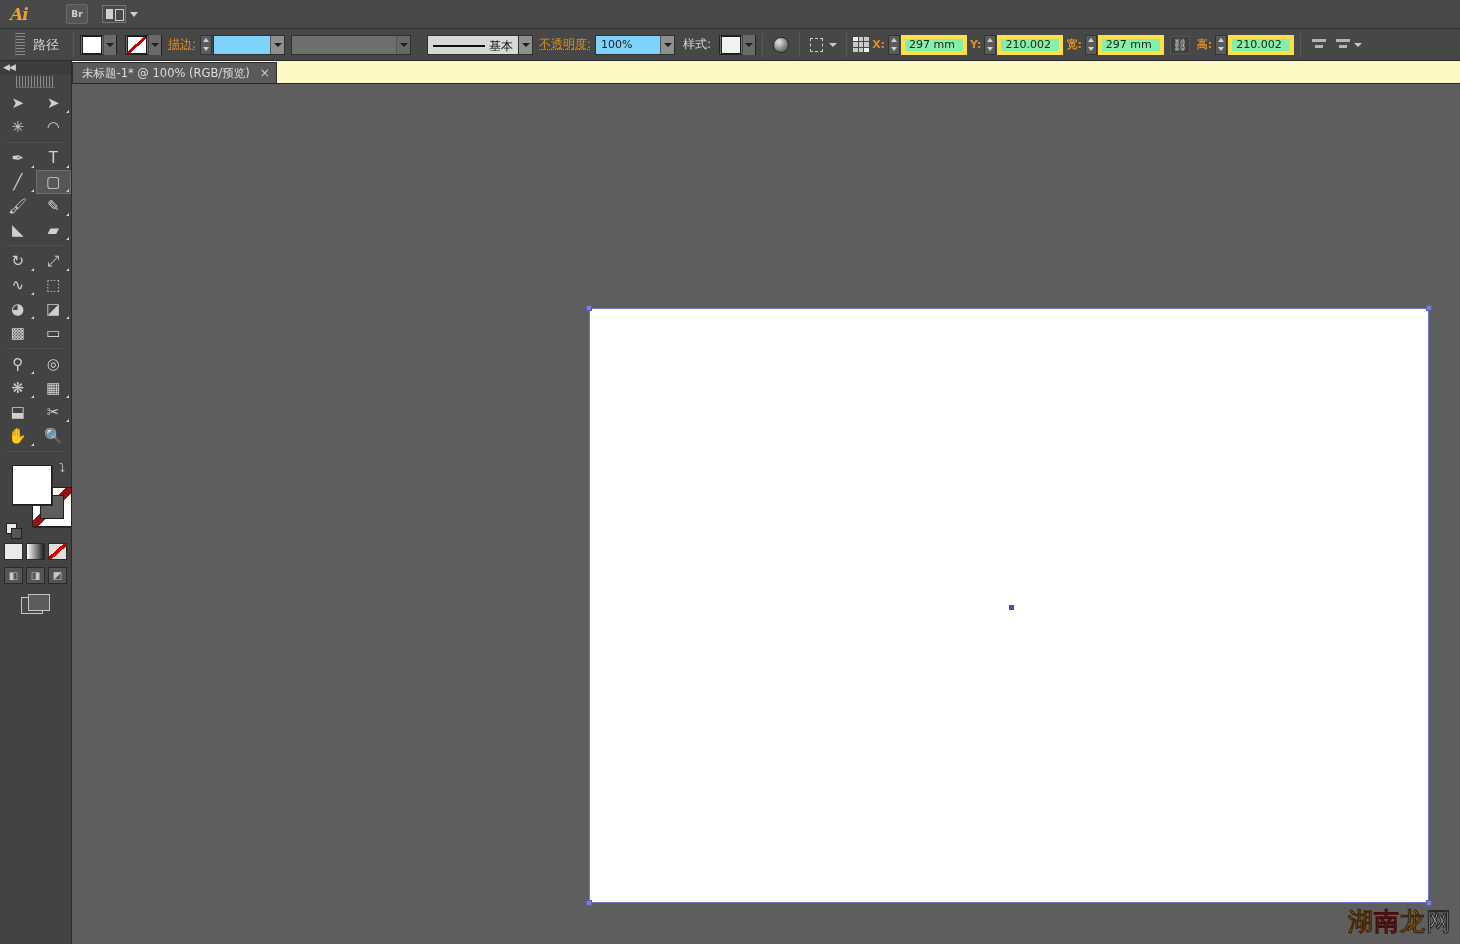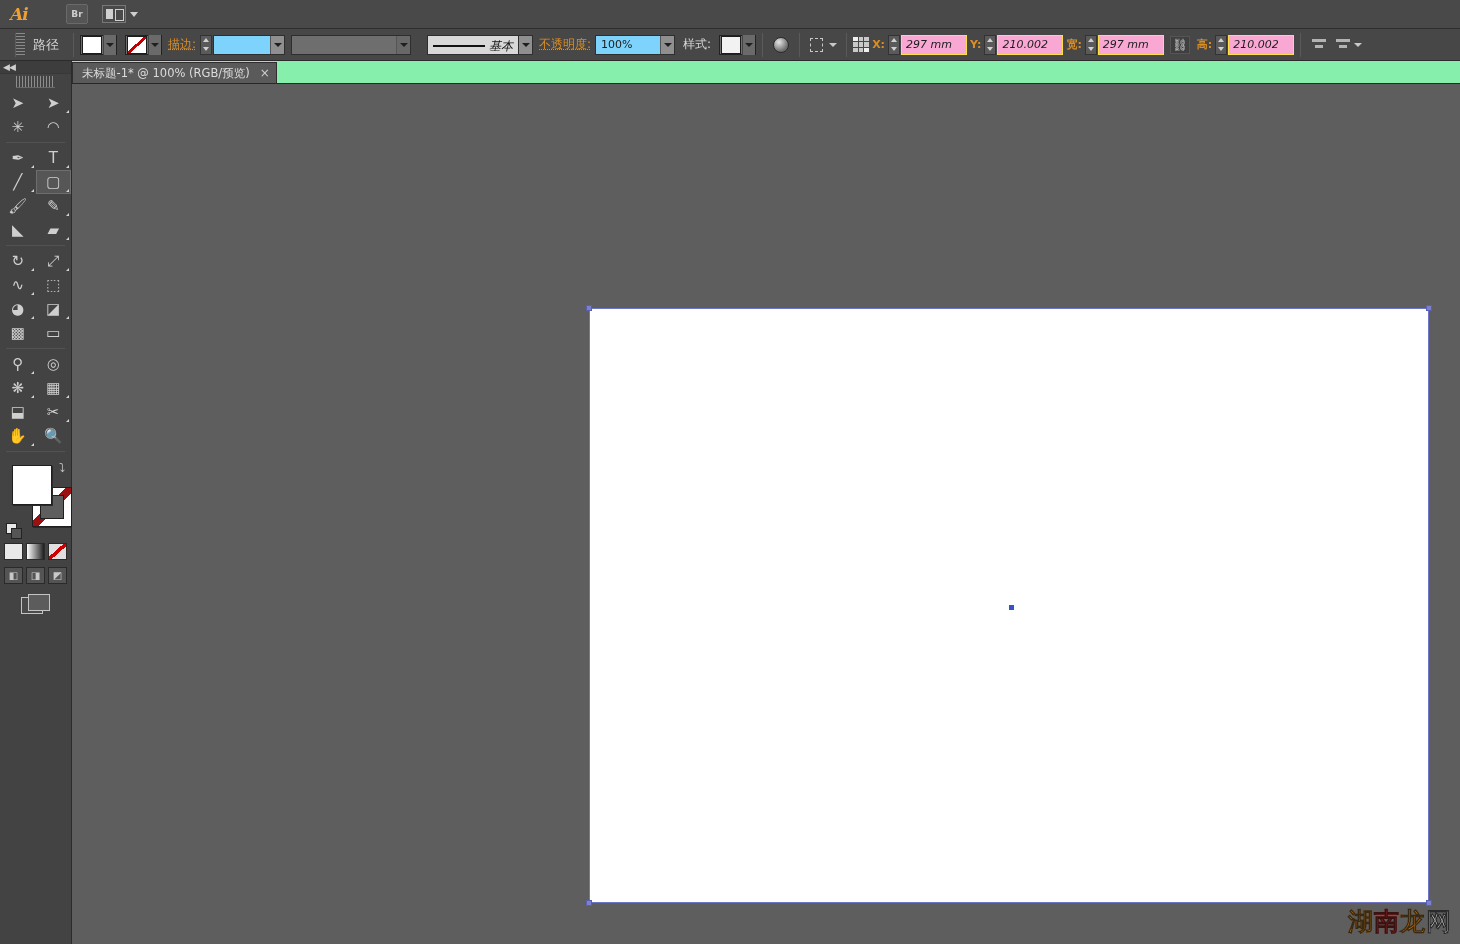--- a/index.html
+++ b/index.html
@@ -96,35 +96,35 @@
               border-top:4px solid #1f1f1f; }
 
   .spinner {
     width:12px;height:20px;background:#5a5a5a;border:1px solid #333;
     display:flex;flex-direction:column;align-items:center;justify-content:space-around;
   }
   .spin-up { width:0;height:0;border-left:3px solid transparent;border-right:3px solid transparent;border-bottom:4px solid #d0d0d0; }
   .spin-dn { width:0;height:0;border-left:3px solid transparent;border-right:3px solid transparent;border-top:4px solid #d0d0d0; }
 
   .field {
-    height:20px; background:#f9a8d4; border:1px solid #fde047;
+    height:20px; background:#86efac; border:4px solid #fde047;
     color:#1c1c1c; font-size:11px; line-height:18px; padding:0 4px;
-    display:flex; align-items:center;font-style:italic;
+    display:flex; align-items:center;
   }
   .combo {
     display:flex; align-items:center; border:1px solid #2e2e2e; height:20px; background:#7dd3fc;
   }
   .combo .cval { flex:1; padding:0 5px; font-size:11px; color:#1c1c1c; white-space:nowrap;
                  display:flex; align-items:center; height:18px;}
   .combo .cbtn { width:14px; height:18px; background:#8f8f8f; border-left:1px solid #555;
                  display:flex;align-items:center;justify-content:center;}
 
   .stroke-style {
     width:92px; height:20px; background:#d8d8d8; border:1px solid #2e2e2e;
-    display:flex; align-items:center; position:relative;font-style:italic;
+    display:flex; align-items:center; position:relative;
   }
   .stroke-style .ln { position:absolute; left:5px; top:9px; width:52px; height:2px; background:#111; }
   .stroke-style .txt { position:absolute; right:5px; top:2px; font-size:12px; color:#111; }
 
   .icon-btn {
     width:24px; height:22px; border:1px solid transparent;
     display:flex;align-items:center;justify-content:center;
     color:#c9c9c9; font-size:12px;
   }
   .circle-icon {
@@ -145,21 +145,21 @@
     width:20px;height:18px;border:1px solid #555;background:#3f3f3f;
     display:flex;align-items:center;justify-content:center;color:#d8d8d8;font-size:12px;
   }
   .align-icon { width:18px;height:16px;position:relative;opacity:.85; }
   .align-icon::before{content:"";position:absolute;left:2px;top:2px;width:14px;height:3px;background:#c6c6c6;}
   .align-icon::after{content:"";position:absolute;left:5px;top:8px;width:8px;height:3px;background:#c6c6c6;}
 
   
   .tabbar {
     position:absolute; left:0; top:61px; width:1460px; height:23px;
-    background:#86efac; border-bottom:1px solid #282828;
+    background:#fef9c3; border-bottom:1px solid #282828;
     display:flex; align-items:flex-end;
   }
   .doctab {
     margin-left:72px; height:21px; background:#5a5a5a;
     border:1px solid #2e2e2e; border-bottom:none;
     display:flex;align-items:center; padding:0 6px 0 9px;
     color:#dcdcdc; font-size:11.5px;
   }
   .doctab .closex { margin-left:10px; color:#cfcfcf; font-size:12px; line-height:10px; }
 

